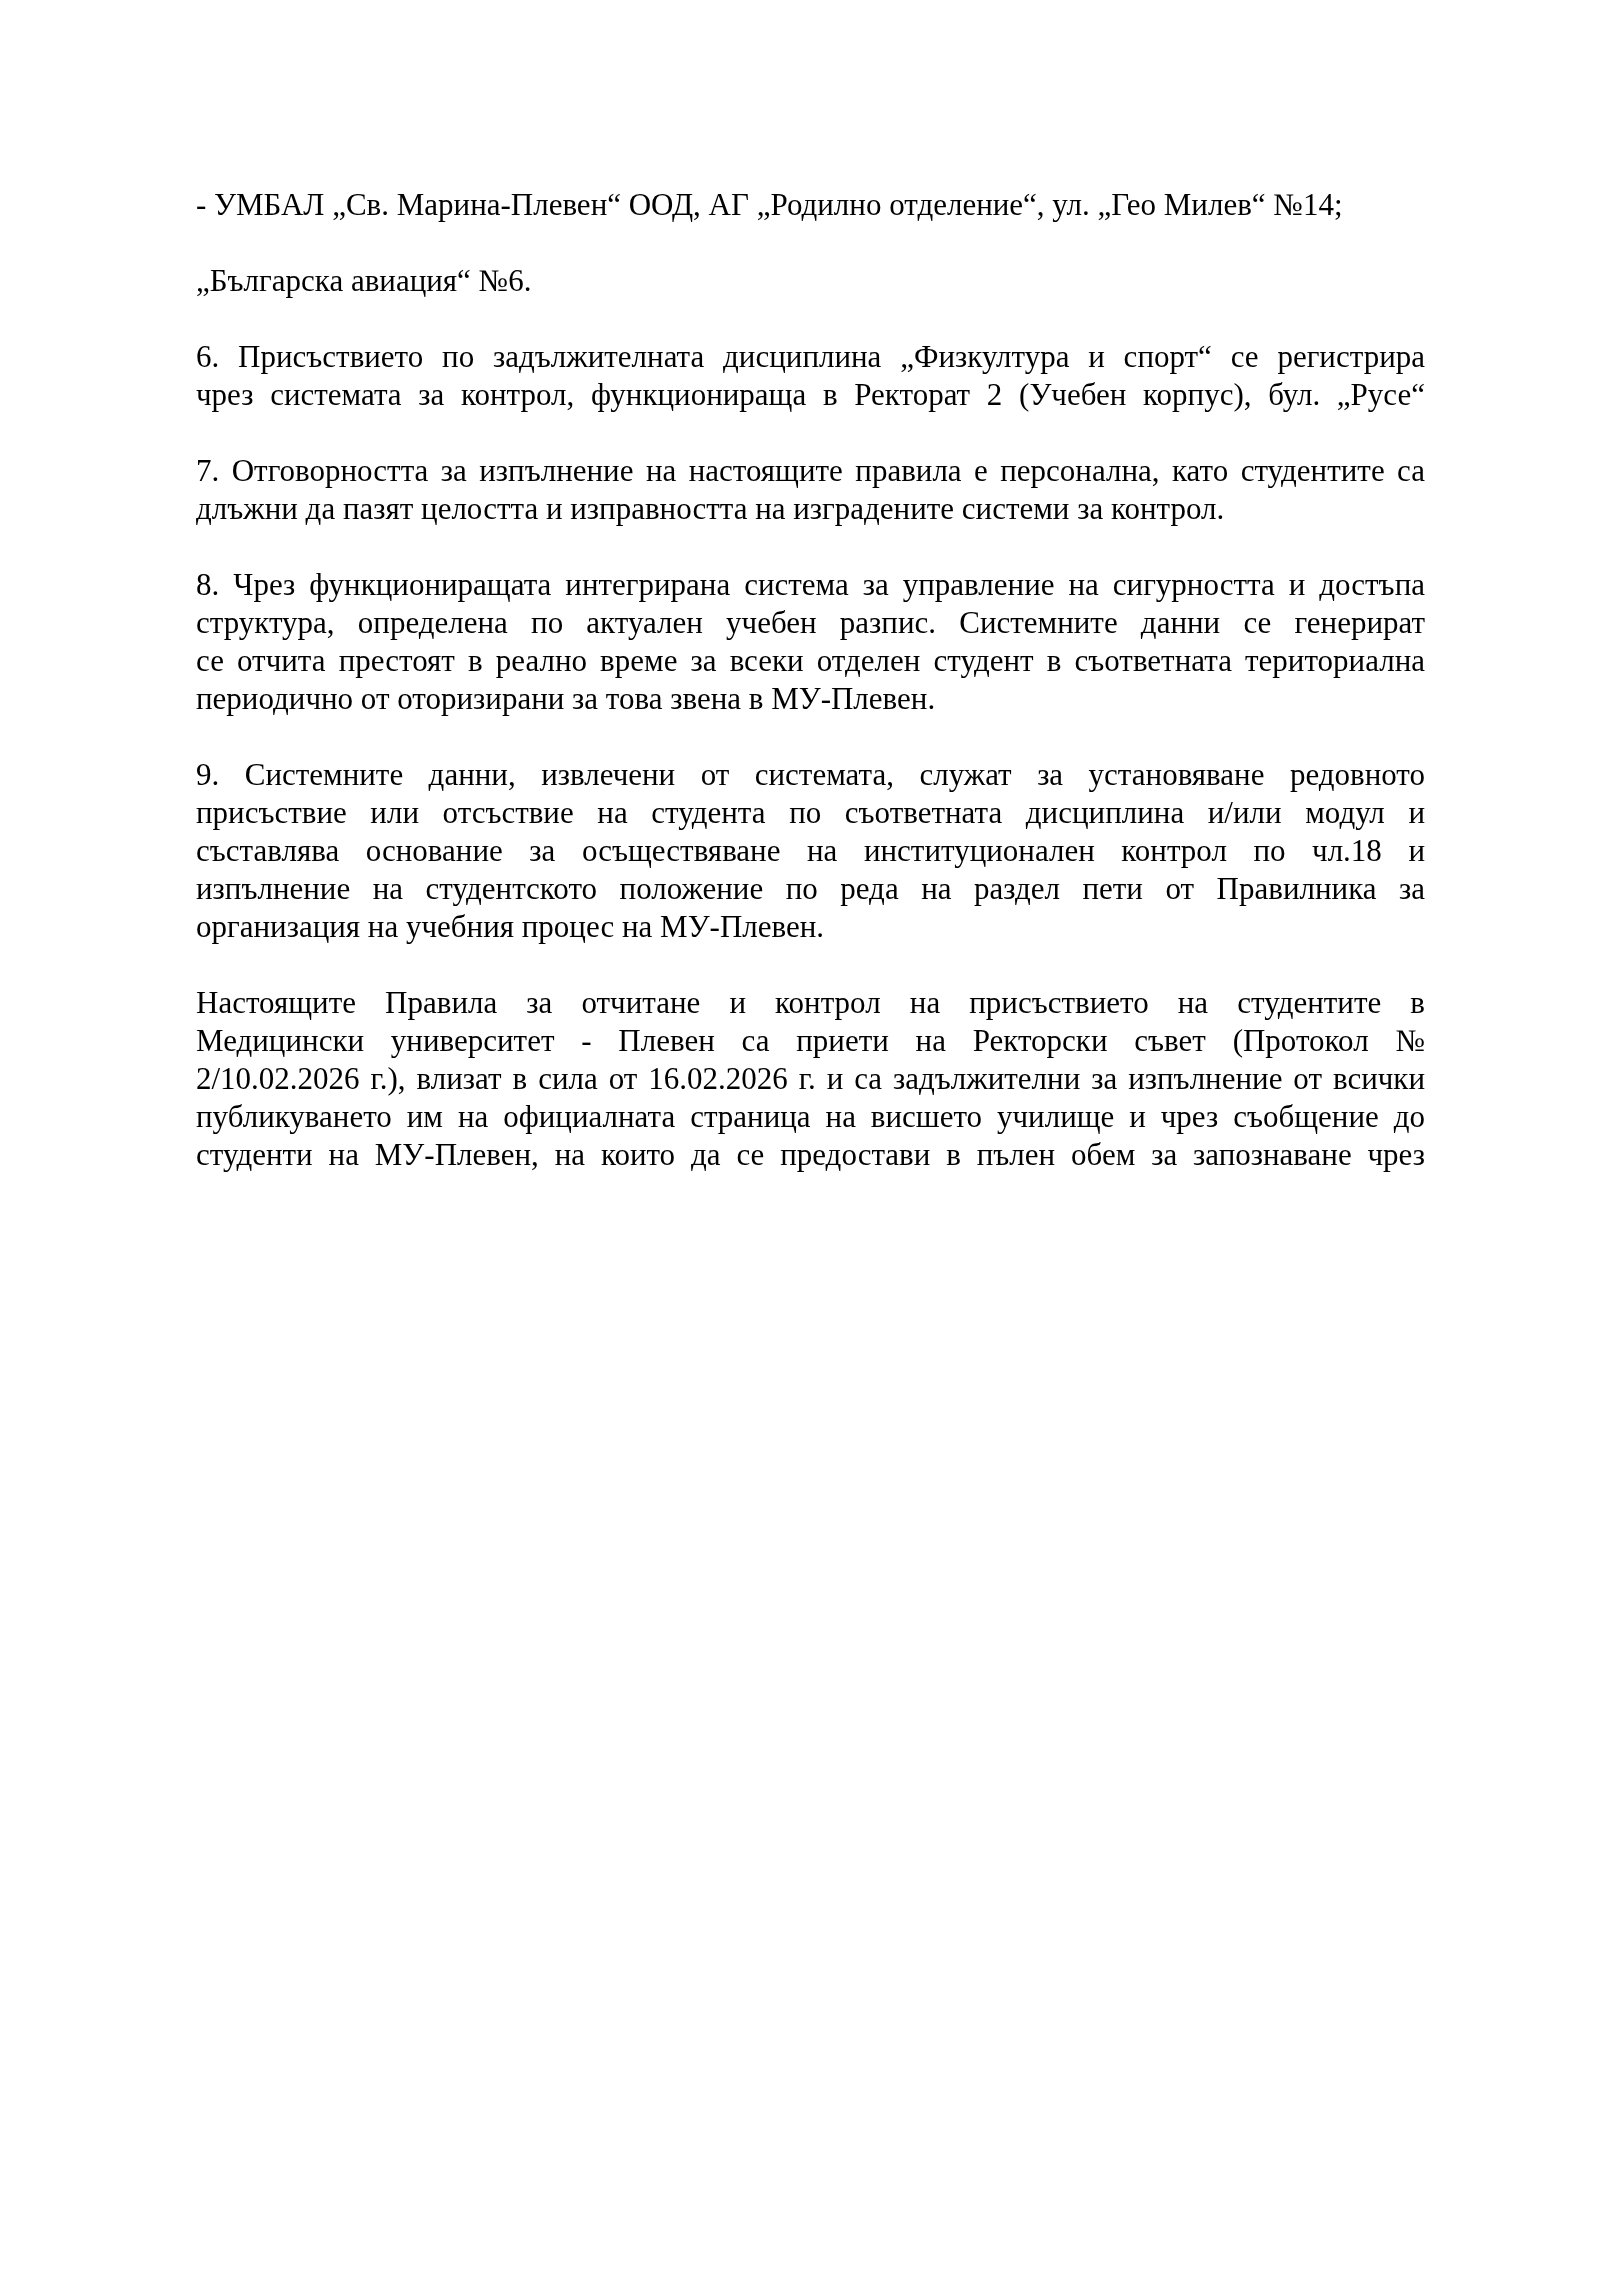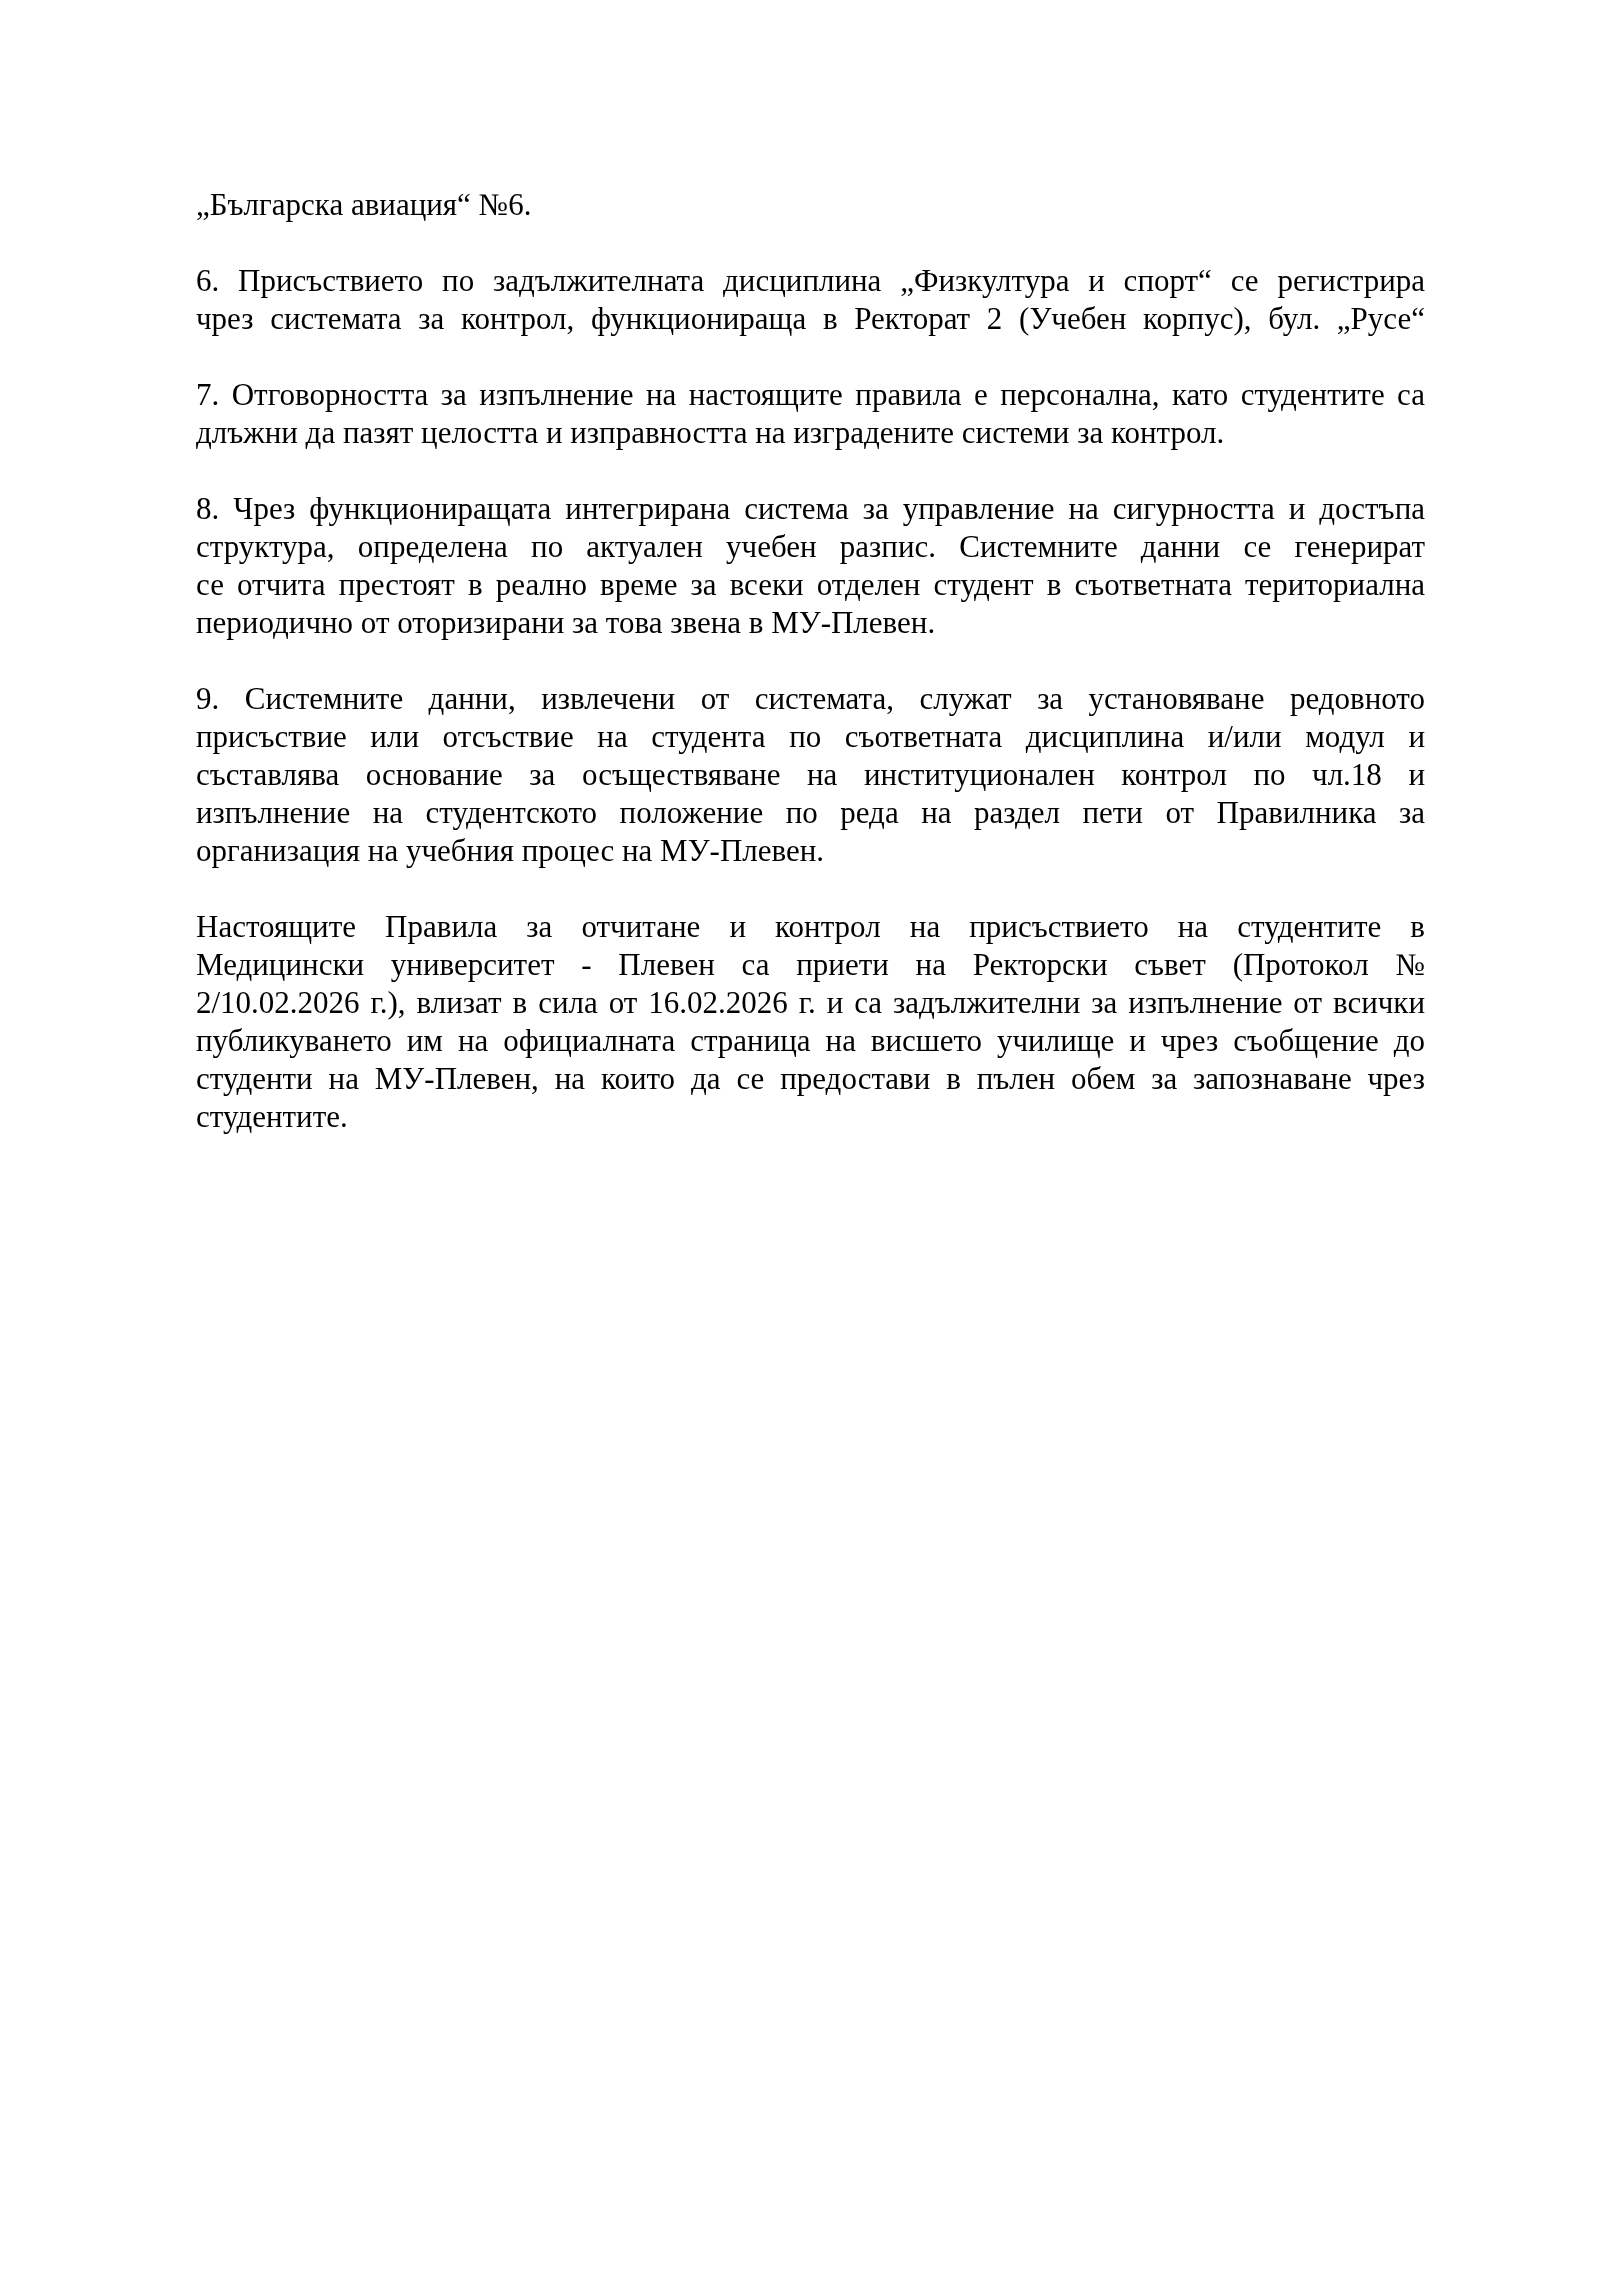--- a/index.html
+++ b/index.html
@@ -33,20 +33,23 @@
     text-align: left;
     text-align-last: left;
   }
 </style>
 </head>
 <body>
 
 <div class="page">
   <div>
       <div class="para">
+        <div class="line last">- УМБАЛ „Св. Марина-Плевен“ ООД, АГ „Родилно отделение“, ул. „Гео Милев“ №14;</div>
+      </div>
+      <div class="para">
         <div class="line last">„Българска авиация“ №6.</div>
       </div>
       <div class="para">
         <div class="line">6. Присъствието по задължителната дисциплина „Физкултура и спорт“ се регистрира</div>
         <div class="line">чрез системата за контрол, функционираща в Ректорат 2 (Учебен корпус), бул. „Русе“</div>
       </div>
       <div class="para">
         <div class="line">7. Отговорността за изпълнение на настоящите правила е персонална, като студентите са</div>
         <div class="line last">длъжни да пазят целостта и изправността на изградените системи за контрол.</div>
       </div>
@@ -62,17 +65,16 @@
         <div class="line">съставлява основание за осъществяване на институционален контрол по чл.18 и</div>
         <div class="line">изпълнение на студентското положение по реда на раздел пети от Правилника за</div>
         <div class="line last">организация на учебния процес на МУ-Плевен.</div>
       </div>
       <div class="para">
         <div class="line">Настоящите Правила за отчитане и контрол на присъствието на студентите в</div>
         <div class="line">Медицински университет - Плевен са приети на Ректорски съвет (Протокол №</div>
         <div class="line">2/10.02.2026 г.), влизат в сила от 16.02.2026 г. и са задължителни за изпълнение от всички</div>
         <div class="line">публикуването им на официалната страница на висшето училище и чрез съобщение до</div>
         <div class="line">студенти на МУ-Плевен, на които да се предостави в пълен обем за запознаване чрез</div>
-        <div class="line last">студентите.</div>
       </div>
     </div>
 </div>
 
 
 </body></html>

